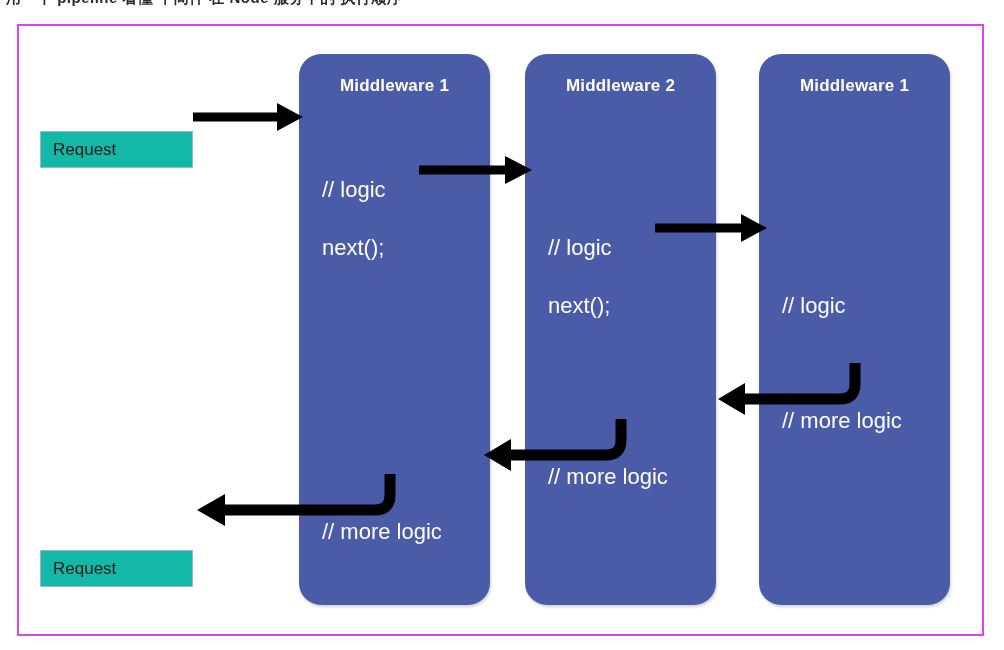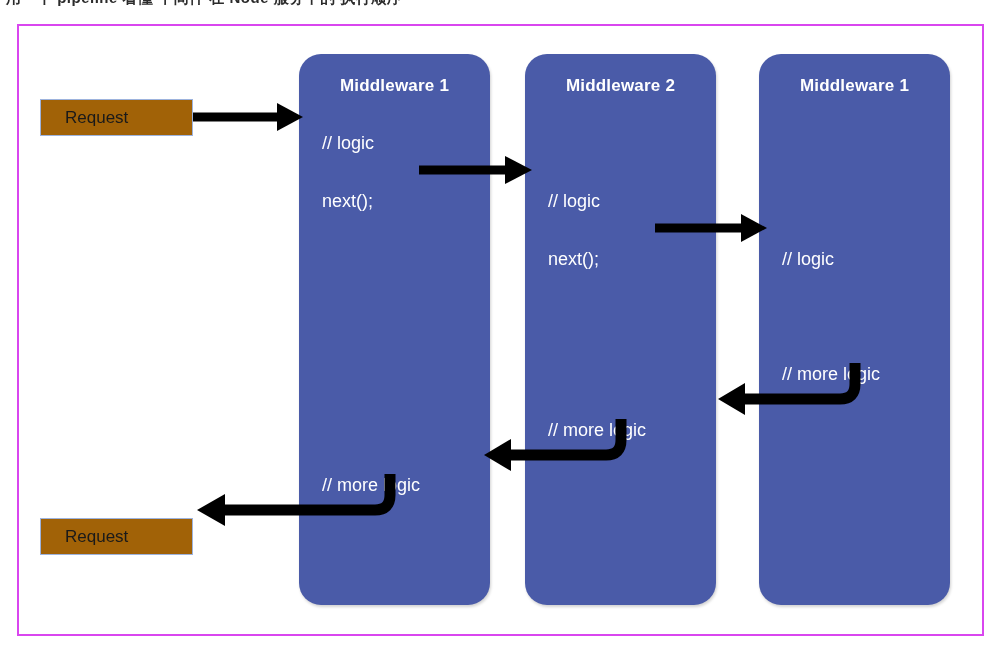--- a/index.html
+++ b/index.html
@@ -69,34 +69,36 @@
     right: 0;
     text-align: center;
     color: #ffffff;
     font-size: 17px;
     font-weight: 600;
     letter-spacing: 0.2px;
   }
   .mw-line {
     position: absolute;
     color: #ffffff;
-    font-size: 18px;
+    font-size: 22px;
     font-weight: 500;
     white-space: nowrap;
+    margin-top: 44px;
   }
 
   
   .endpoint-box {
     position: absolute;
-    background: #a16207;
+    background: #14b8a6;
     border: 1px solid #9db3dd;
     box-sizing: border-box;
     display: flex;
     align-items: center;
-    padding-left: 24px;
+    padding-left: 12px;
+    margin-top: 32px;
   }
   .endpoint-label {
     color: #1a1a1a;
     font-size: 17px;
     font-weight: 500;
   }
 
   
   #arrow-layer {
     position: absolute;

